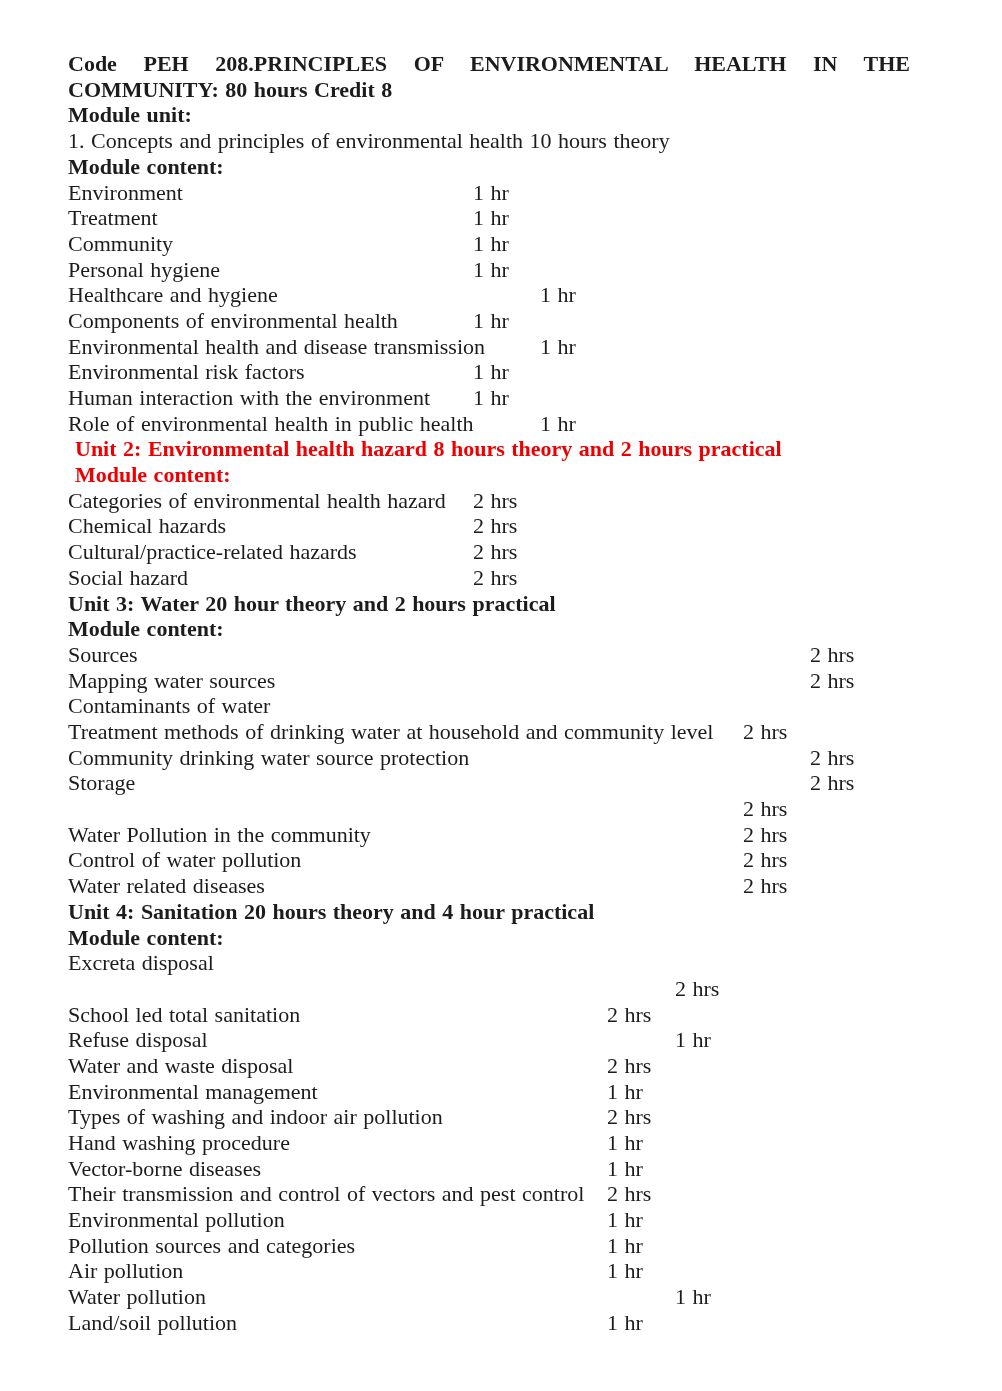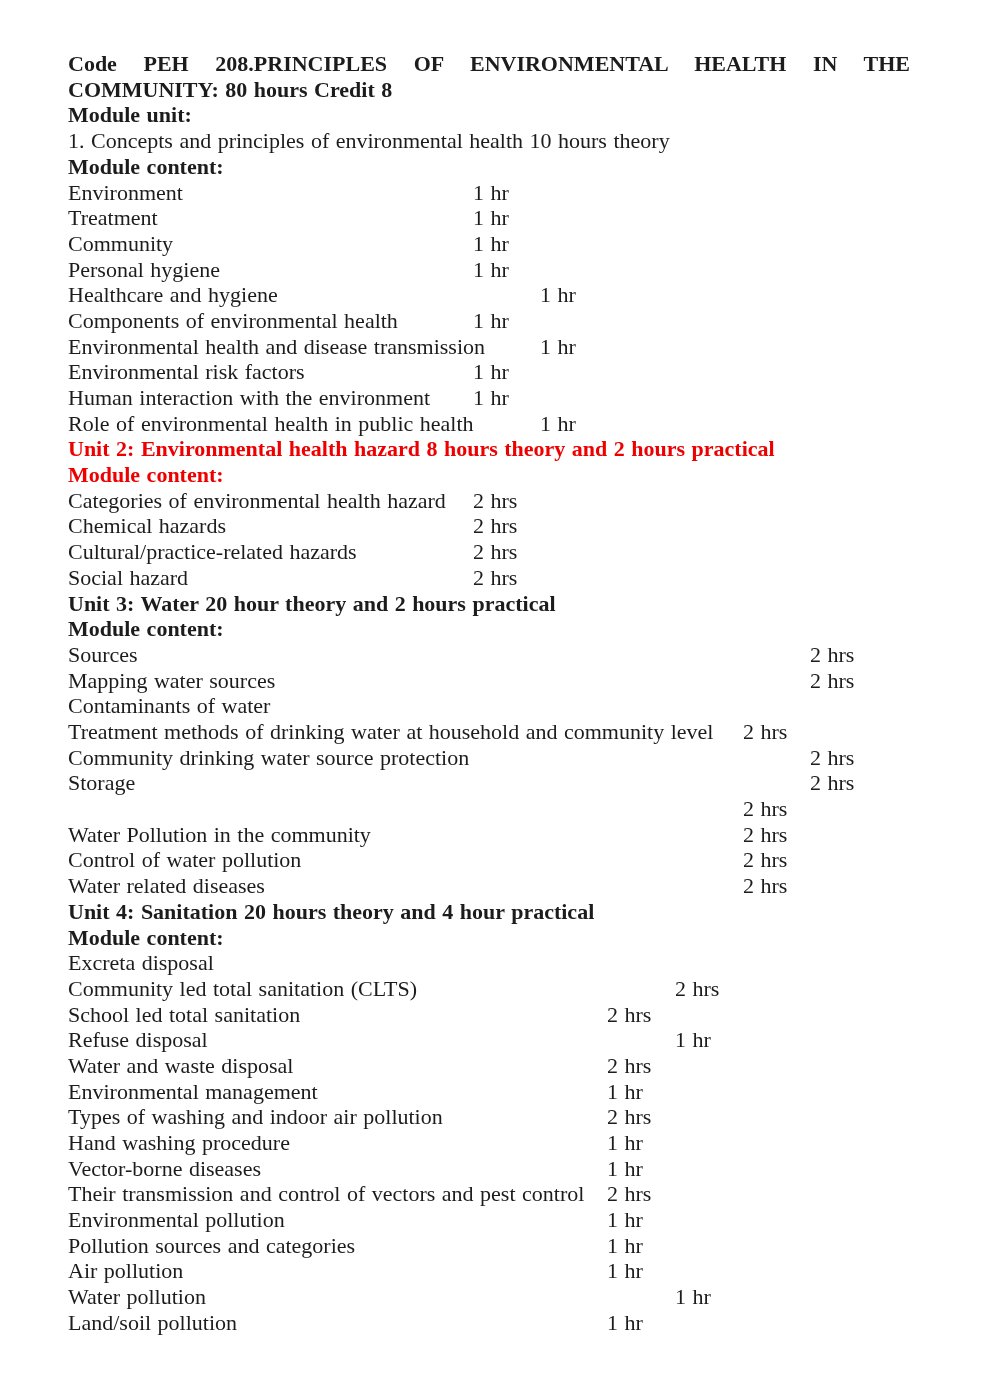--- a/index.html
+++ b/index.html
@@ -22,21 +22,21 @@
     width: 842px;
   }
   .title-line1 {
     font-weight: 700;
     text-align: justify;
     text-align-last: justify;
     white-space: normal;
   }
   .title-line2 { font-weight: 700; }
   .heading { font-weight: 700; }
-  .red { color: var(--accent-red, #ff0000); }
+  .red { color: var(--accent-red, #ff0000); margin-left: 7px; }
   .line { white-space: nowrap; }
   .row {
     position: relative;
     height: 25.7px;
     white-space: nowrap;
   }
   .row .label { display: inline-block; }
   .row .hours {
     position: absolute;
     top: 0;
@@ -89,21 +89,21 @@
         <div class="row"><span class="hours" style="left: 675px;">2 hrs</span></div>
         <div class="row"><span class="label">Water Pollution in the community</span><span class="hours" style="left: 675px;">2 hrs</span></div>
         <div class="row"><span class="label">Control of water pollution</span><span class="hours" style="left: 675px;">2 hrs</span></div>
         <div class="row"><span class="label">Water related diseases</span><span class="hours" style="left: 675px;">2 hrs</span></div>
       </div>
 
     <div class="heading">Unit 4: Sanitation 20 hours theory and 4 hour practical</div>
     <div class="heading">Module content:</div>
     <div>
         <div class="row"><span class="label">Excreta disposal</span></div>
-        <div class="row"><span class="label">Community led total sanitation (CLTS)</span><span class="hours" style="left: 607px;">2 hrs</span></div>
+        <div class="row"><span class="hours" style="left: 607px;">2 hrs</span></div>
         <div class="row"><span class="label">School led total sanitation</span><span class="hours" style="left: 539px;">2 hrs</span></div>
         <div class="row"><span class="label">Refuse disposal</span><span class="hours" style="left: 607px;">1 hr</span></div>
         <div class="row"><span class="label">Water and waste disposal</span><span class="hours" style="left: 539px;">2 hrs</span></div>
         <div class="row"><span class="label">Environmental management</span><span class="hours" style="left: 539px;">1 hr</span></div>
         <div class="row"><span class="label">Types of washing and indoor air pollution</span><span class="hours" style="left: 539px;">2 hrs</span></div>
         <div class="row"><span class="label">Hand washing procedure</span><span class="hours" style="left: 539px;">1 hr</span></div>
         <div class="row"><span class="label">Vector-borne diseases</span><span class="hours" style="left: 539px;">1 hr</span></div>
         <div class="row"><span class="label">Their transmission and control of vectors and pest control</span><span class="hours" style="left: 539px;">2 hrs</span></div>
         <div class="row"><span class="label">Environmental pollution</span><span class="hours" style="left: 539px;">1 hr</span></div>
         <div class="row"><span class="label">Pollution sources and categories</span><span class="hours" style="left: 539px;">1 hr</span></div>

